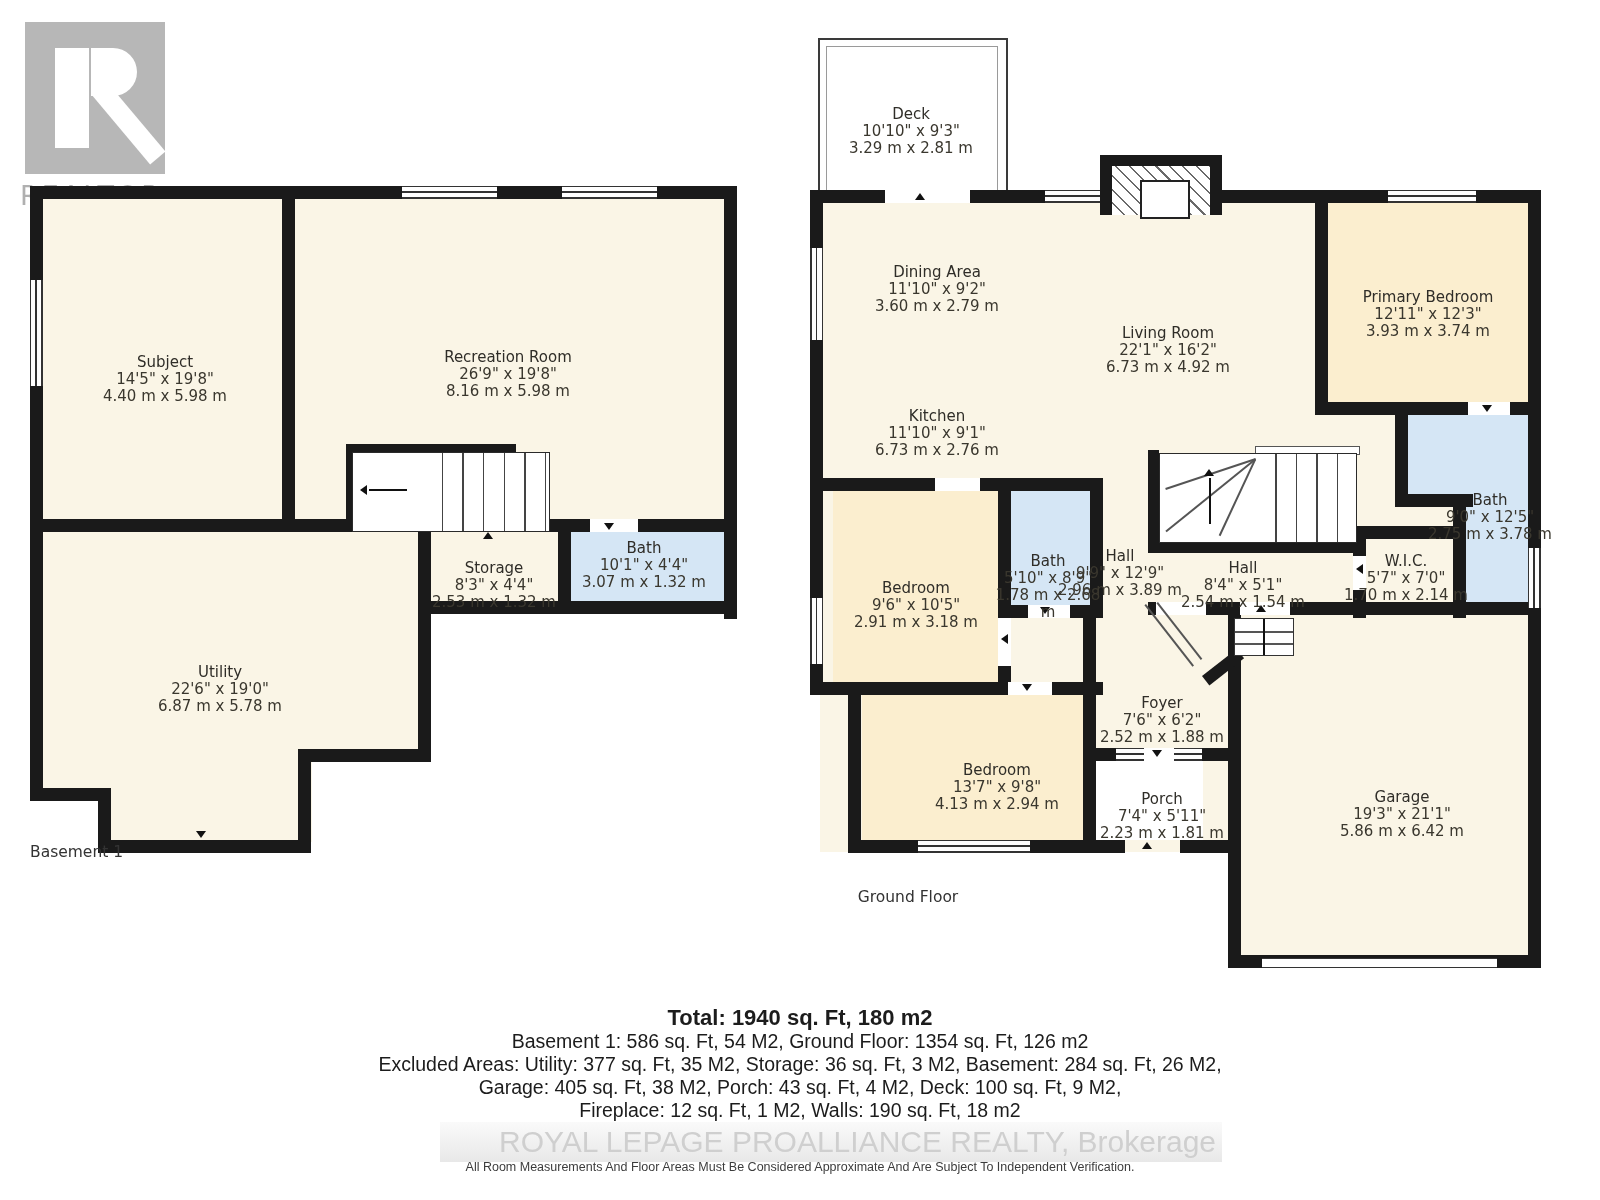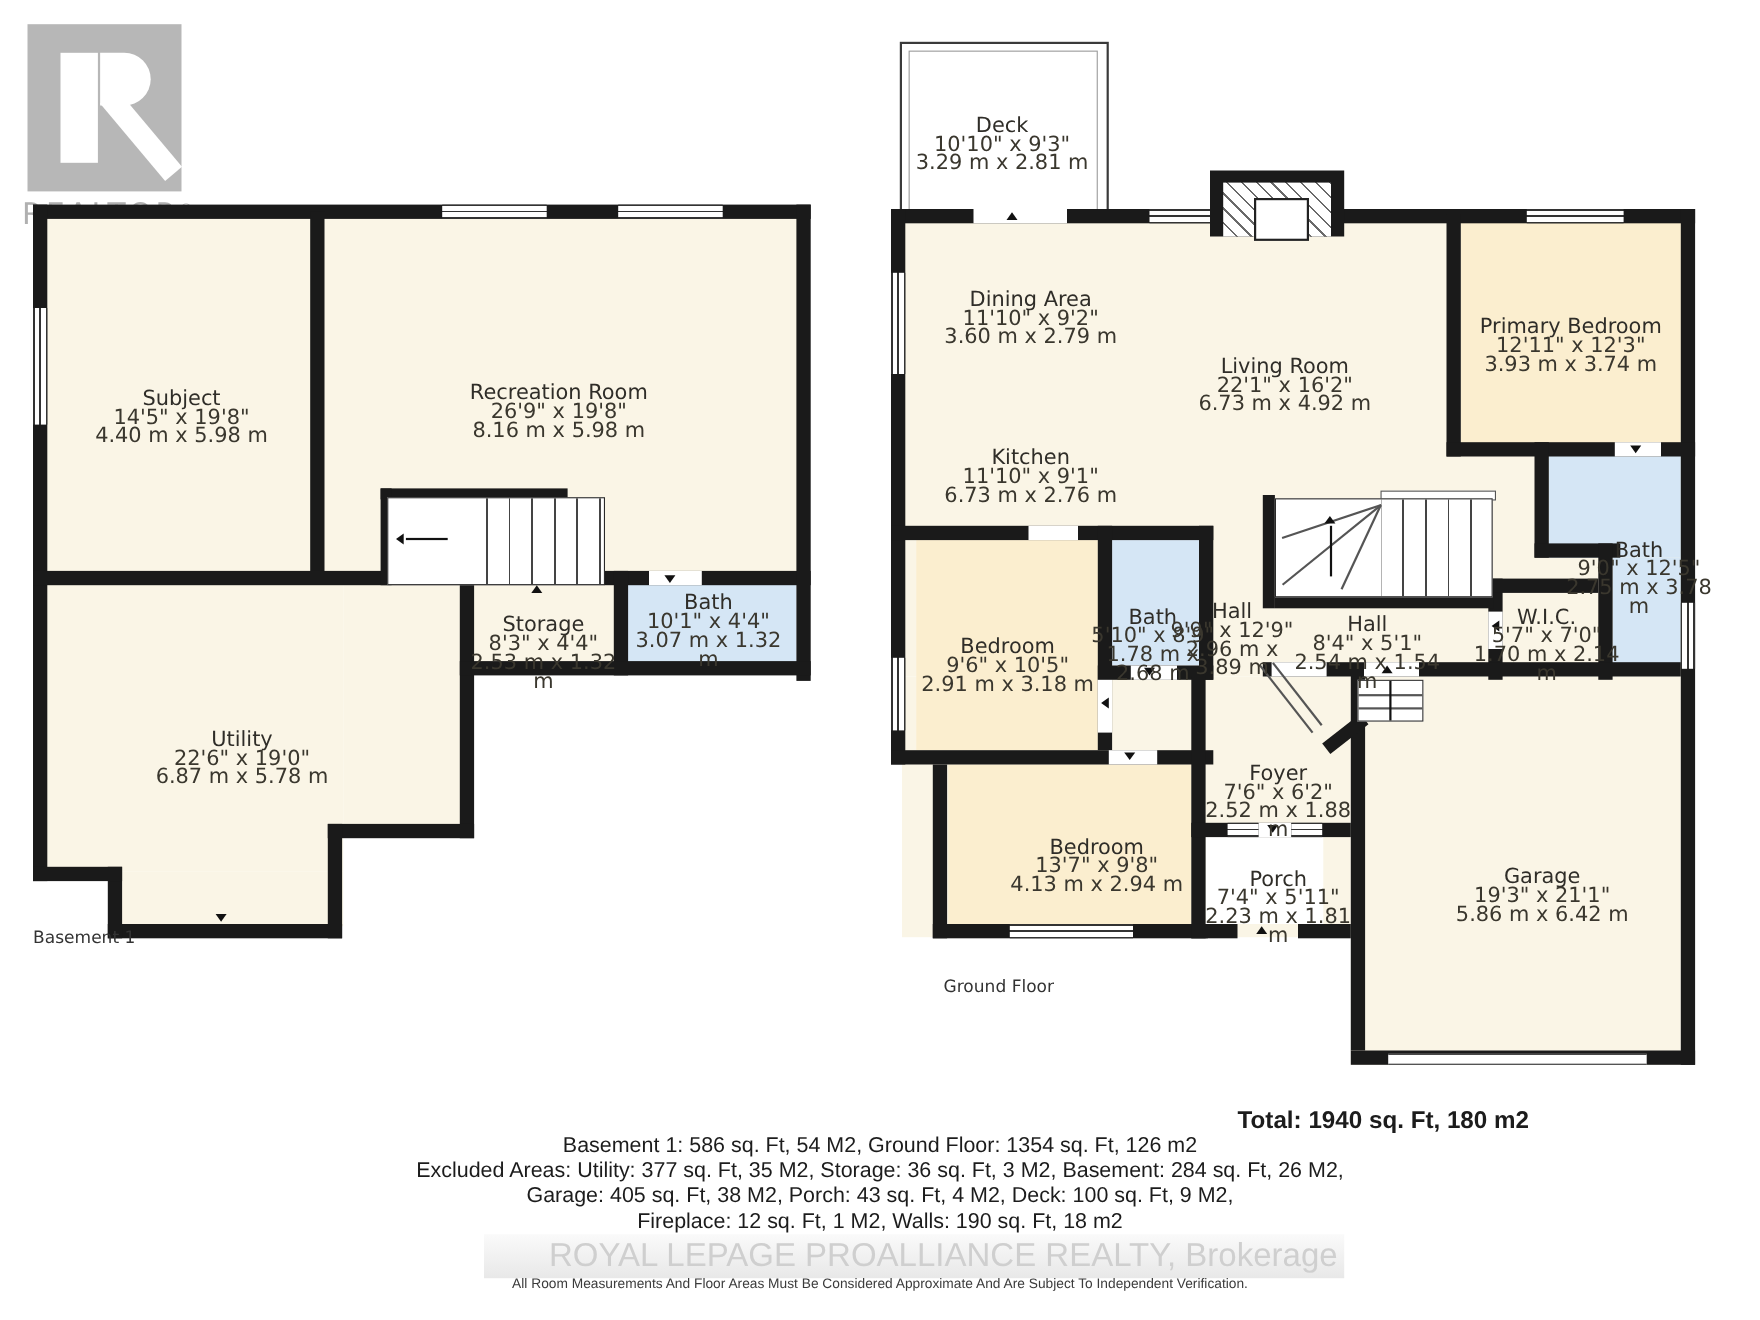--- a/index.html
+++ b/index.html
@@ -7,34 +7,34 @@
           font-family:"DejaVu Sans",sans-serif;}
   .wall{position:absolute;background:#1a1a1a;}
   .fill{position:absolute;}
   .cream{background:#faf5e6;}
   .tan{background:#fbeecf;}
   .blue{background:#d5e6f5;}
   .white{background:#fff;}
   .winh{position:absolute;height:13px;background:linear-gradient(to bottom,#333 0 1.5px,#fff 1.5px 5.5px,#333 5.5px 7px,#fff 7px 11.5px,#333 11.5px 13px);}
   .winv{position:absolute;width:13px;background:linear-gradient(to right,#333 0 1.5px,#fff 1.5px 5.5px,#333 5.5px 7px,#fff 7px 11.5px,#333 11.5px 13px);}
   .gap{position:absolute;background:#fff;}
-  .room-label{position:absolute;text-align:center;font-size:19px;line-height:17px;color:#3a372e;}
+  .room-label{position:absolute;text-align:center;font-size:15px;line-height:17px;color:#3a372e;}
   .rname{color:#2f2d28;}
   .floor-title{position:absolute;font-size:15.5px;color:#333;}
   .tri{position:absolute;width:0;height:0;}
   .tri.up{border-left:5px solid transparent;border-right:5px solid transparent;border-bottom:7px solid #111;}
   .tri.down{border-left:5px solid transparent;border-right:5px solid transparent;border-top:7px solid #111;}
   .tri.left{border-top:5px solid transparent;border-bottom:5px solid transparent;border-right:7px solid #111;}
   .tline{position:absolute;height:1.5px;background:#555;transform-origin:0 0;}
   .stairs{position:absolute;background:#fff;border:1.5px solid #2a2a2a;}
   .treads{position:absolute;top:0;bottom:0;background:repeating-linear-gradient(to right,transparent 0 19px,#444 19px 20.5px);}
   .aline{position:absolute;background:#111;}
   .summary{position:absolute;left:210px;top:1006px;width:1180px;text-align:center;
            font-family:"Liberation Sans",sans-serif;color:#1c1c1c;z-index:3;}
-  .summary .total{font-size:22px;font-weight:bold;line-height:24px;text-align:right;}
+  .summary .total{font-size:22px;font-weight:bold;line-height:24px;}
   .summary .line{font-size:19.5px;line-height:23px;}
   .watermark{position:absolute;left:440px;top:1122px;width:770px;text-align:right;z-index:1;
              font-family:"Liberation Sans",sans-serif;font-size:30px;color:#cfcfcf;
              background:linear-gradient(#fafafa,#e8e8e8);padding:3px 6px;}
   .disclaimer{position:absolute;left:300px;top:1160px;width:1000px;text-align:center;z-index:3;
               font-family:"Liberation Sans",sans-serif;font-size:12.5px;color:#3c3c3c;}
   .logo-box{position:absolute;left:25px;top:22px;width:140px;height:152px;background:#b7b7b7;}
   .logo-bar{position:absolute;left:30px;top:26px;width:34px;height:100px;background:#fff;}
   .logo-bowl{position:absolute;left:66px;top:26px;width:46px;height:48px;background:#fff;border-radius:0 48px 48px 0;}
   .logo-leg{position:absolute;left:66px;top:72px;width:20px;height:92px;background:#fff;transform:rotate(-40deg);transform-origin:top left;}

